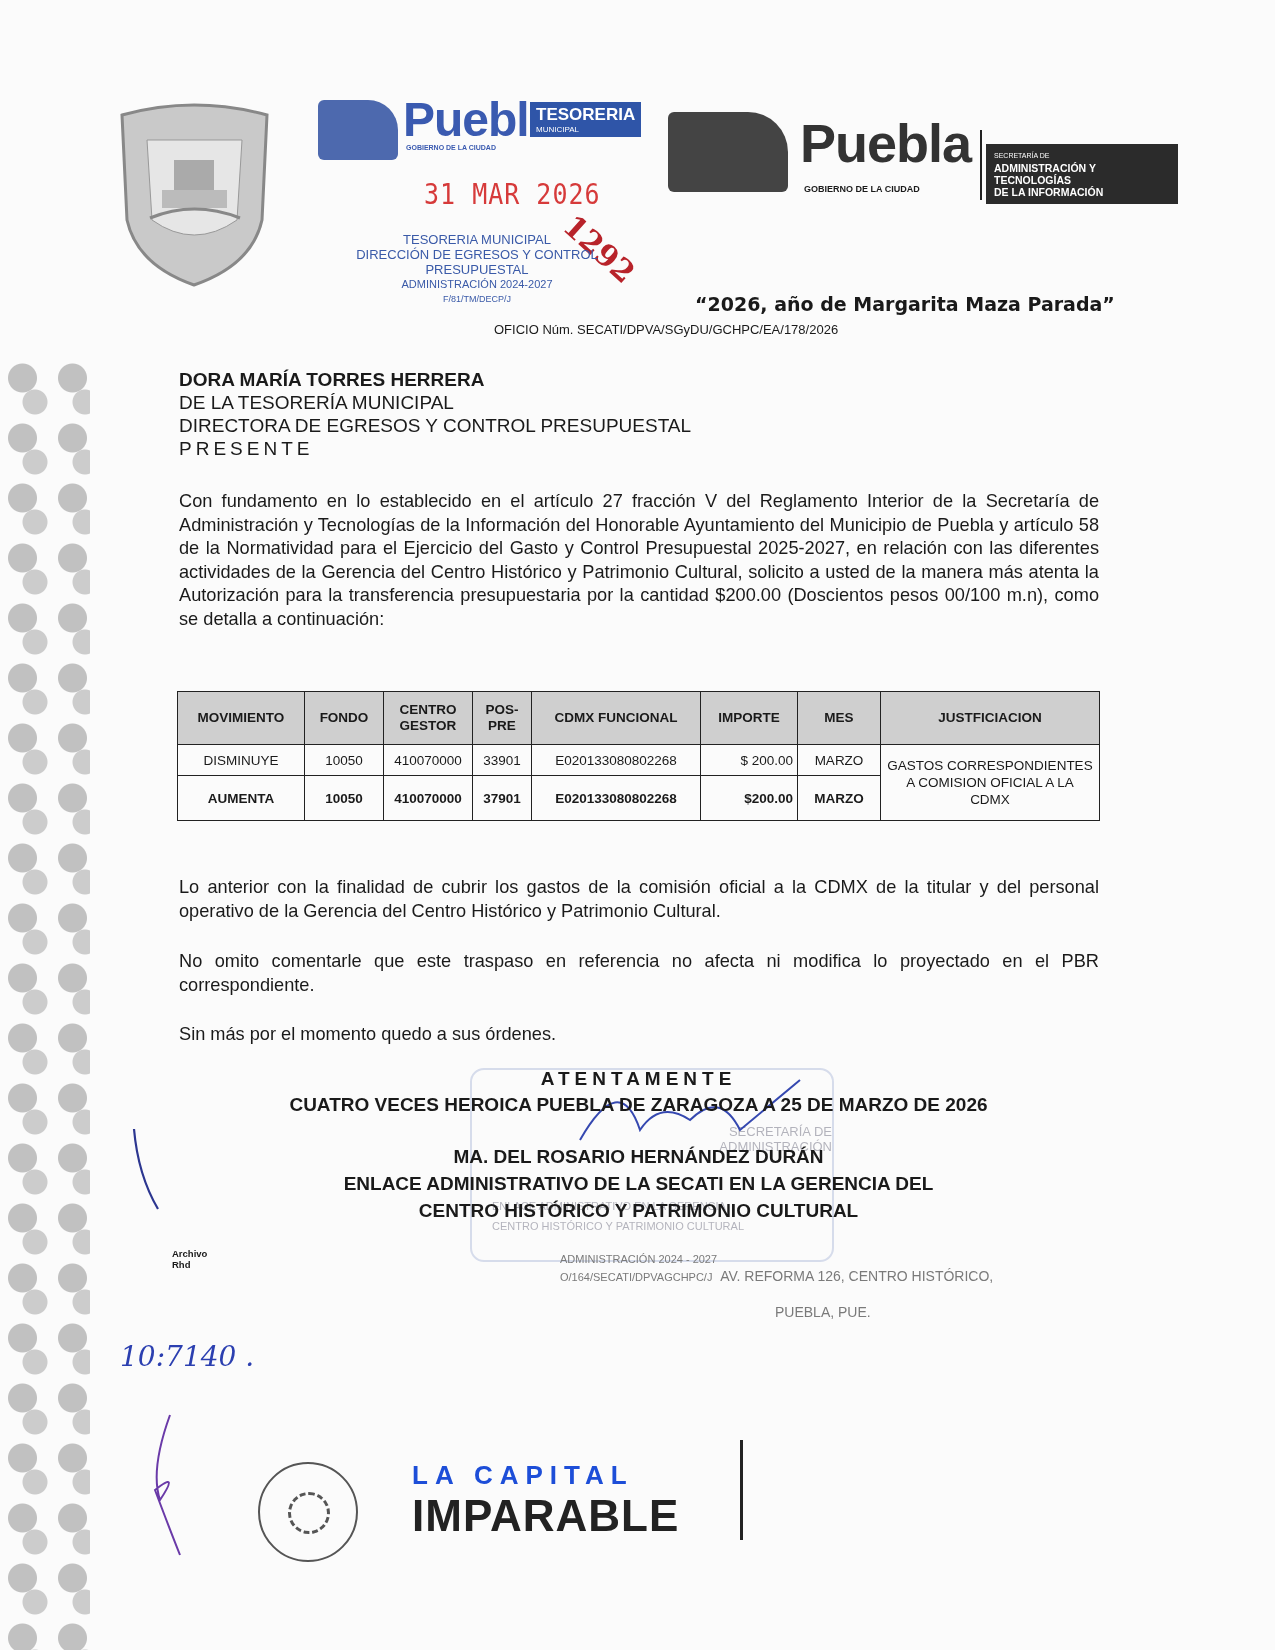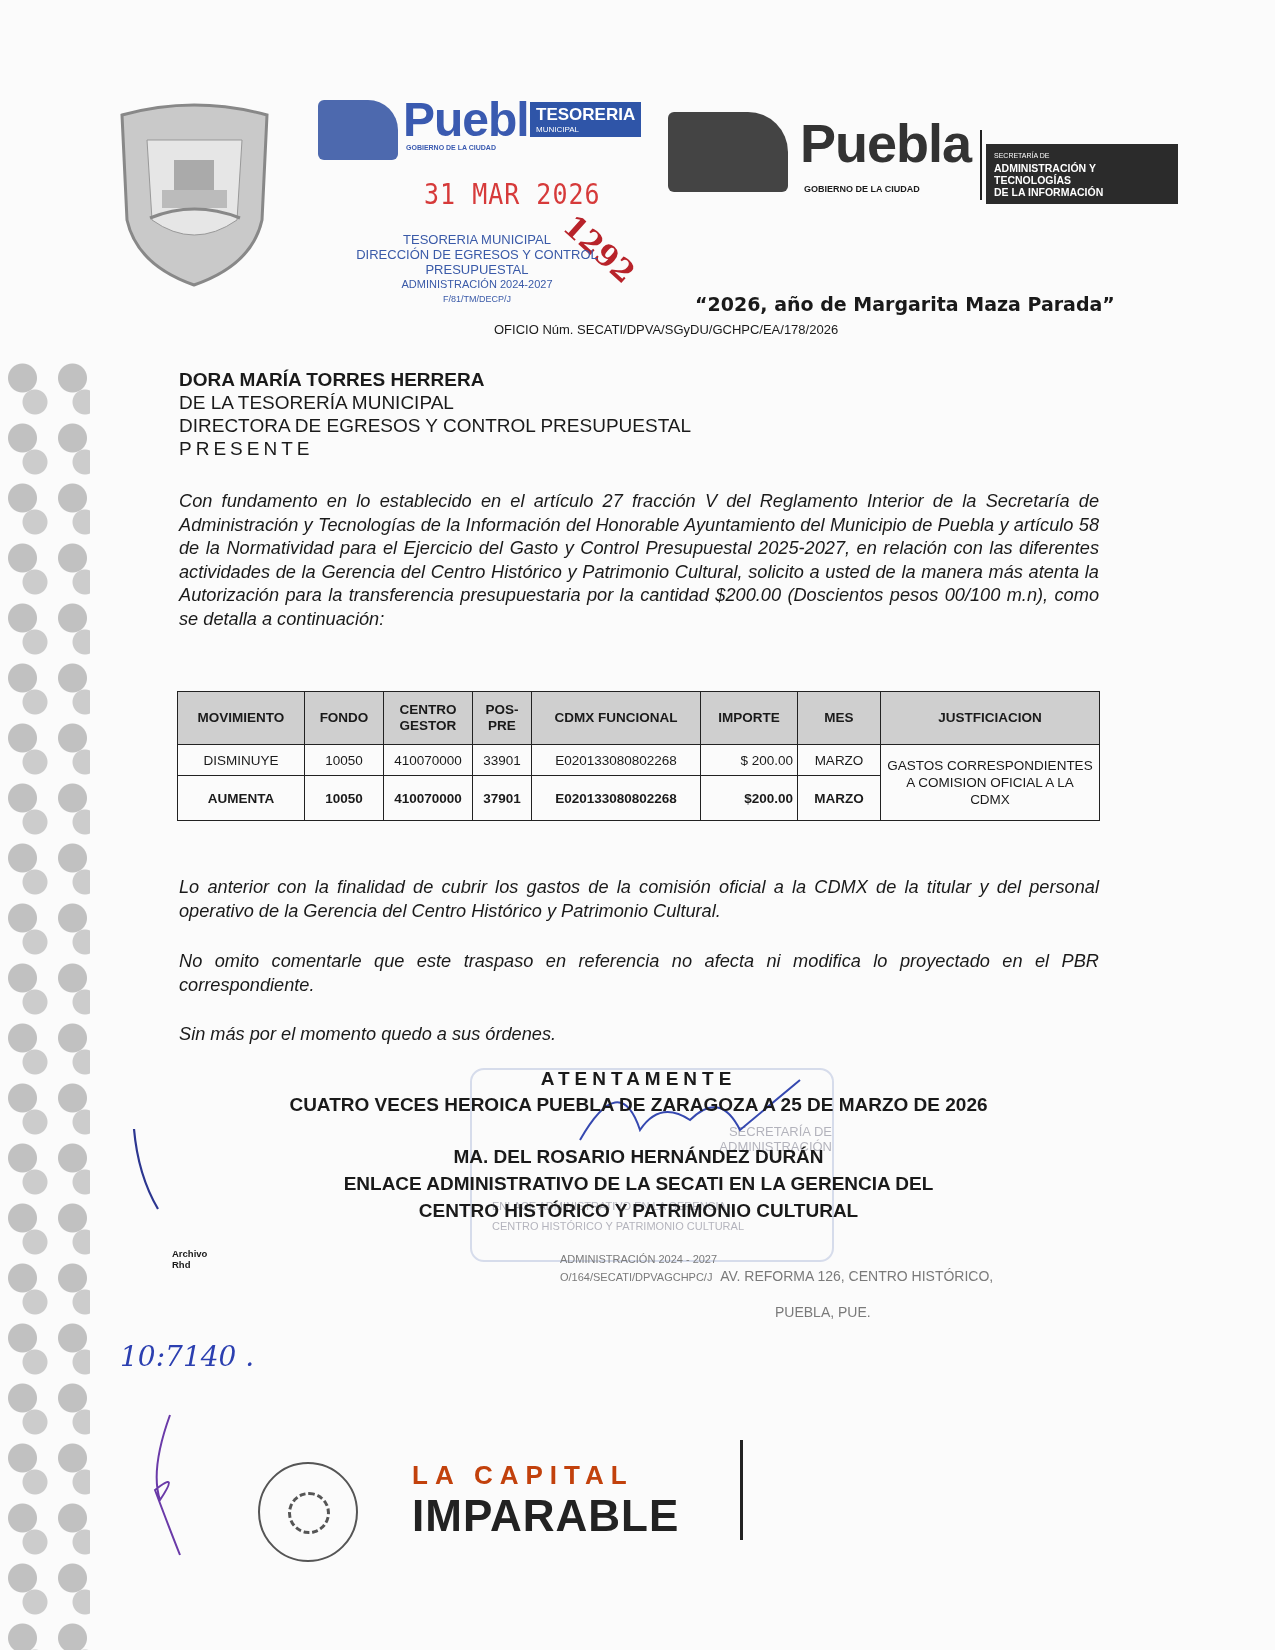--- a/index.html
+++ b/index.html
@@ -22,40 +22,40 @@
   .stamp-date{left:424px;top:180px;color:#d63a3a;font-size:25px;letter-spacing:1px;font-family:"DejaVu Sans Mono",monospace;transform:scaleY(1.15);}
   .stamp-blue{left:352px;top:232px;width:250px;text-align:center;color:#3a5aa8;line-height:15px;}
   .stamp-blue .l1{font-size:13px;}
   .stamp-blue .l2{font-size:11px;}
   .stamp-num{left:580px;top:208px;color:#b8232a;font-size:30px;font-weight:bold;transform:rotate(42deg);transform-origin:left top;font-family:"DejaVu Serif",serif;}
   .motto{left:695px;top:293px;font-weight:bold;font-size:19px;font-family:"DejaVu Sans",sans-serif;}
   .oficio{left:494px;top:322px;font-weight:normal;font-size:13px;}
   .recipient{left:179px;top:368px;font-size:19px;line-height:23px;}
   .recipient .name{font-weight:bold;}
   .recipient .presente{letter-spacing:4px;}
-  .para{left:179px;width:920px;font-size:18.2px;line-height:23.5px;text-align:justify;font-style:italic;}
+  .para{left:179px;width:920px;font-size:18.2px;line-height:23.5px;text-align:justify;}
   
   table.mov{position:absolute;left:177px;top:691px;width:923px;border-collapse:collapse;font-size:13.5px;}
   table.mov th,table.mov td{border:1.5px solid #222;text-align:center;padding:2px 4px;}
   table.mov th{background:#cfcfcf;font-weight:bold;height:48px;line-height:16px;}
   table.mov td{height:26px;}
   table.mov tr.bold td{font-weight:bold;}
   table.mov td.right{text-align:right;}
   
   .center-block{left:177px;width:923px;text-align:center;font-weight:bold;font-size:19px;}
   .atent{letter-spacing:5px;}
   .sig-stamp{left:470px;top:1068px;width:360px;height:190px;border:2px solid rgba(60,90,170,.35);border-radius:14px;opacity:.55;text-align:right;}
   .sig-stamp-text{color:#7a7a8a;font-size:13px;}
   .archivo{left:172px;top:1248px;font-size:9.5px;font-weight:bold;line-height:11px;}
   .address{left:560px;top:1250px;color:#7a7a7a;font-size:14px;line-height:17px;}
   .address .small{font-size:11px;}
   .hand-num{left:120px;top:1340px;color:#2b3fb0;font-size:28px;font-family:"DejaVu Serif",serif;font-style:italic;}
   .footer-seal{left:258px;top:1462px;width:96px;height:96px;border-radius:50%;border:2px solid #555;}
   .footer-brand{left:412px;top:1460px;text-align:left;}
-  .footer-brand .top{font-size:26px;letter-spacing:7px;font-weight:bold;color:#c2410c;}
+  .footer-brand .top{font-size:26px;letter-spacing:7px;font-weight:bold;color:#1d4ed8;}
   .footer-brand .bot{font-size:44px;font-weight:bold;color:#222;letter-spacing:1px;}
   .footer-divider{left:740px;top:1440px;width:3px;height:100px;background:#222;}
 </style>
 </head>
 <body>
 
 <div class="abs border-strip"></div>
 
 <svg class="abs crest" viewBox="0 0 165 190">
   <path d="M10 15 Q82 -5 155 15 L150 120 Q140 165 82 185 Q25 165 15 120 Z" fill="#c9c9c9" stroke="#888" stroke-width="3"></path>

